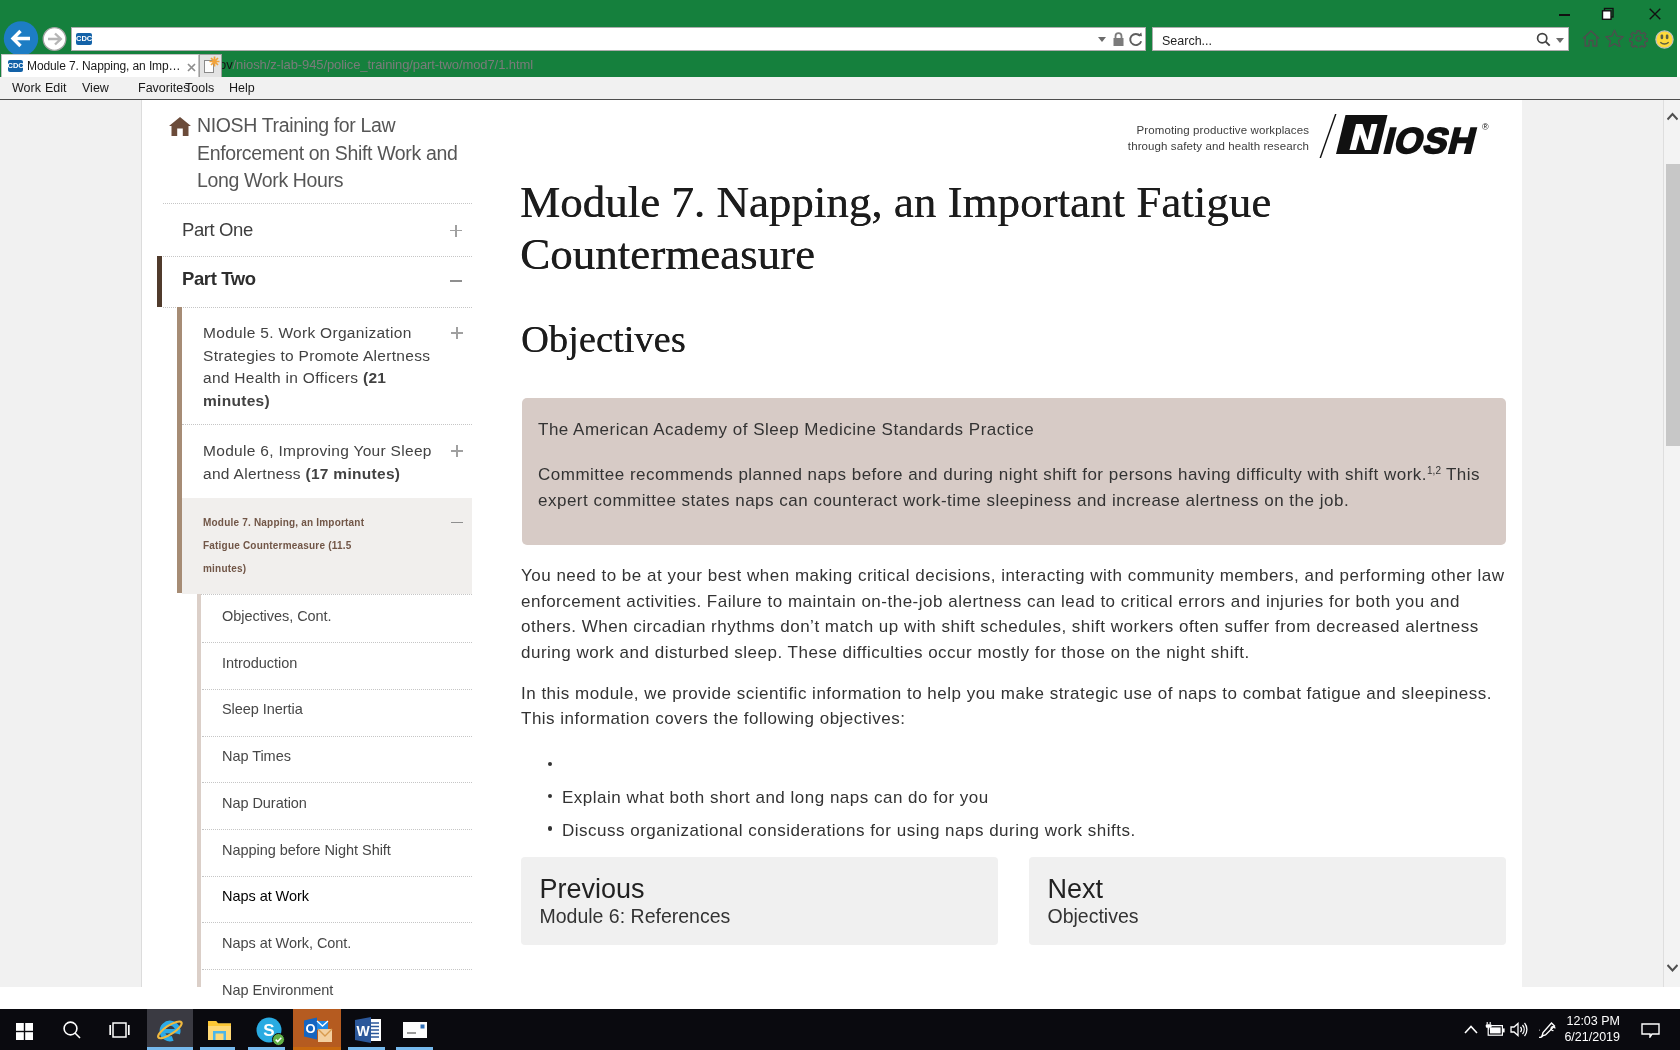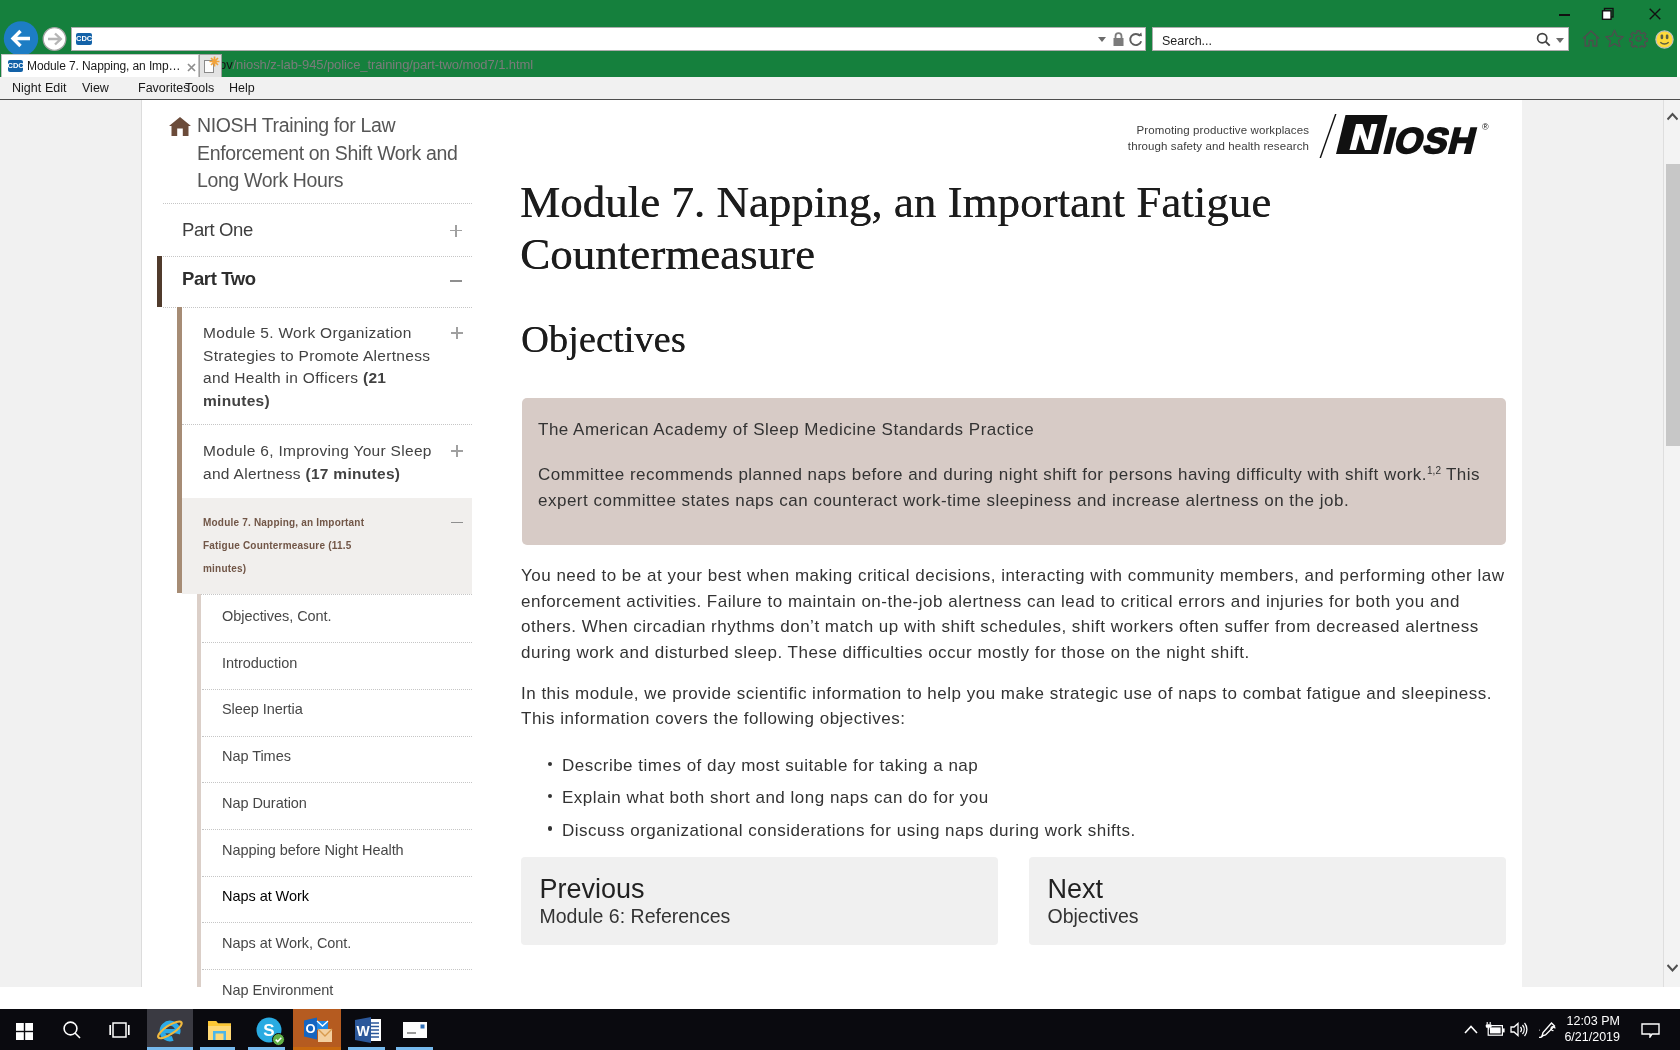--- a/index.html
+++ b/index.html
@@ -151,21 +151,21 @@
     <div id="newtab">
       <div class="abs" style="left:4px; top:5px; width:10px; height:13px; background:#fdfdfd; border:1px solid #8a8a8a;"></div>
       <svg class="abs" style="left:9px; top:1px;" width="11" height="11" viewBox="0 0 11 11">
         <g stroke="#f2a33a" stroke-width="1.7">
           <path d="M5.5 0.5 V10.5 M0.5 5.5 H10.5 M2 2 L9 9 M9 2 L2 9"></path>
         </g>
       </svg>
     </div>
 
     <div id="menubar">
-      <span style="left:12px;">Night</span>
+      <span style="left:12px;">Work</span>
       <span style="left:45px;">Edit</span>
       <span style="left:82px;">View</span>
       <span style="left:138px;">Favorites</span>
       <span style="left:185px;">Tools</span>
       <span style="left:229px;">Help</span>
     </div>
     <div id="chromeline"></div>
   </div>
 
   <div id="page">
@@ -208,21 +208,21 @@
       <div class="snav" style="left:222px; top:508.2px; font-size:14.5px; color:#474747; letter-spacing:-0.05px;">Objectives, Cont.</div>
       <div class="dotsep" style="left:201.5px; top:541.5px; width:270.5px;"></div>
       <div class="snav" style="left:222px; top:554.7px; font-size:14.5px; color:#474747; letter-spacing:-0.05px;">Introduction</div>
       <div class="dotsep" style="left:201.5px; top:588.5px; width:270.5px;"></div>
       <div class="snav" style="left:222px; top:601.2px; font-size:14.5px; color:#474747; letter-spacing:-0.05px;">Sleep Inertia</div>
       <div class="dotsep" style="left:201.5px; top:635.5px; width:270.5px;"></div>
       <div class="snav" style="left:222px; top:647.7px; font-size:14.5px; color:#474747; letter-spacing:-0.05px;">Nap Times</div>
       <div class="dotsep" style="left:201.5px; top:682px; width:270.5px;"></div>
       <div class="snav" style="left:222px; top:694.7px; font-size:14.5px; color:#474747; letter-spacing:-0.05px;">Nap Duration</div>
       <div class="dotsep" style="left:201.5px; top:728.5px; width:270.5px;"></div>
-      <div class="snav" style="left:222px; top:741.7px; font-size:14.5px; color:#474747; letter-spacing:-0.05px;">Napping before Night Health</div>
+      <div class="snav" style="left:222px; top:741.7px; font-size:14.5px; color:#474747; letter-spacing:-0.05px;">Napping before Night Shift</div>
       <div class="dotsep" style="left:201.5px; top:775.5px; width:270.5px;"></div>
       <div class="snav" style="left:222px; top:787.7px; font-size:14.5px; color:#000000; letter-spacing:-0.05px;">Naps at Work</div>
       <div class="dotsep" style="left:201.5px; top:822px; width:270.5px;"></div>
       <div class="snav" style="left:222px; top:834.7px; font-size:14.5px; color:#474747; letter-spacing:-0.05px;">Naps at Work, Cont.</div>
       <div class="dotsep" style="left:201.5px; top:869px; width:270.5px;"></div>
       <div class="snav" style="left:222px; top:881.5px; font-size:14.5px; color:#474747; letter-spacing:-0.05px;">Nap Environment</div>
     </div>
 
     <div id="main">
 
@@ -241,21 +241,21 @@
       <div id="h2" class="serif">Objectives</div>
 
       <div id="tanbox"></div>
       <div class="bodytxt" style="left:538px; top:316.9px;">The American Academy of Sleep Medicine Standards Practice</div>
       <div class="bodytxt" style="left:538px; top:358px;">Committee recommends planned naps before and during night shift for persons having difficulty with shift work.<sup class="fn">1,2</sup> This<br>expert committee states naps can counteract work-time sleepiness and increase alertness on the job.</div>
 
       <div class="bodytxt" style="left:521px; top:463.2px;">You need to be at your best when making critical decisions, interacting with community members, and performing other law<br>enforcement activities. Failure to maintain on-the-job alertness can lead to critical errors and injuries for both you and<br>others. When circadian rhythms don’t match up with shift schedules, shift workers often suffer from decreased alertness<br>during work and disturbed sleep. These difficulties occur mostly for those on the night shift.</div>
 
       <div class="bodytxt" style="left:521px; top:580.5px;">In this module, we provide scientific information to help you make strategic use of naps to combat fatigue and sleepiness.<br>This information covers the following objectives:</div>
 
-      <div class="bodytxt" style="left:547px; top:653.4px;"><span class="blt"></span><span style="margin-left:15px;">Describe times of day most suitable for taking a nap</span></div>
+      <div class="bodytxt" style="left:547px; top:653.4px;"><span class="blt"></span></div>
       <div class="bodytxt" style="left:547px; top:685.4px;"><span class="blt"></span><span style="margin-left:15px;">Explain what both short and long naps can do for you</span></div>
       <div class="bodytxt" style="left:547px; top:717.6px;"><span class="blt"></span><span style="margin-left:15px;">Discuss organizational considerations for using naps during work shifts.</span></div>
 
       <div class="navcard" style="left:521px;">
         <div class="big">Previous</div>
         <div class="sm">Module 6: References</div>
       </div>
       <div class="navcard" style="left:1029px;">
         <div class="big">Next</div>
         <div class="sm">Objectives</div>

